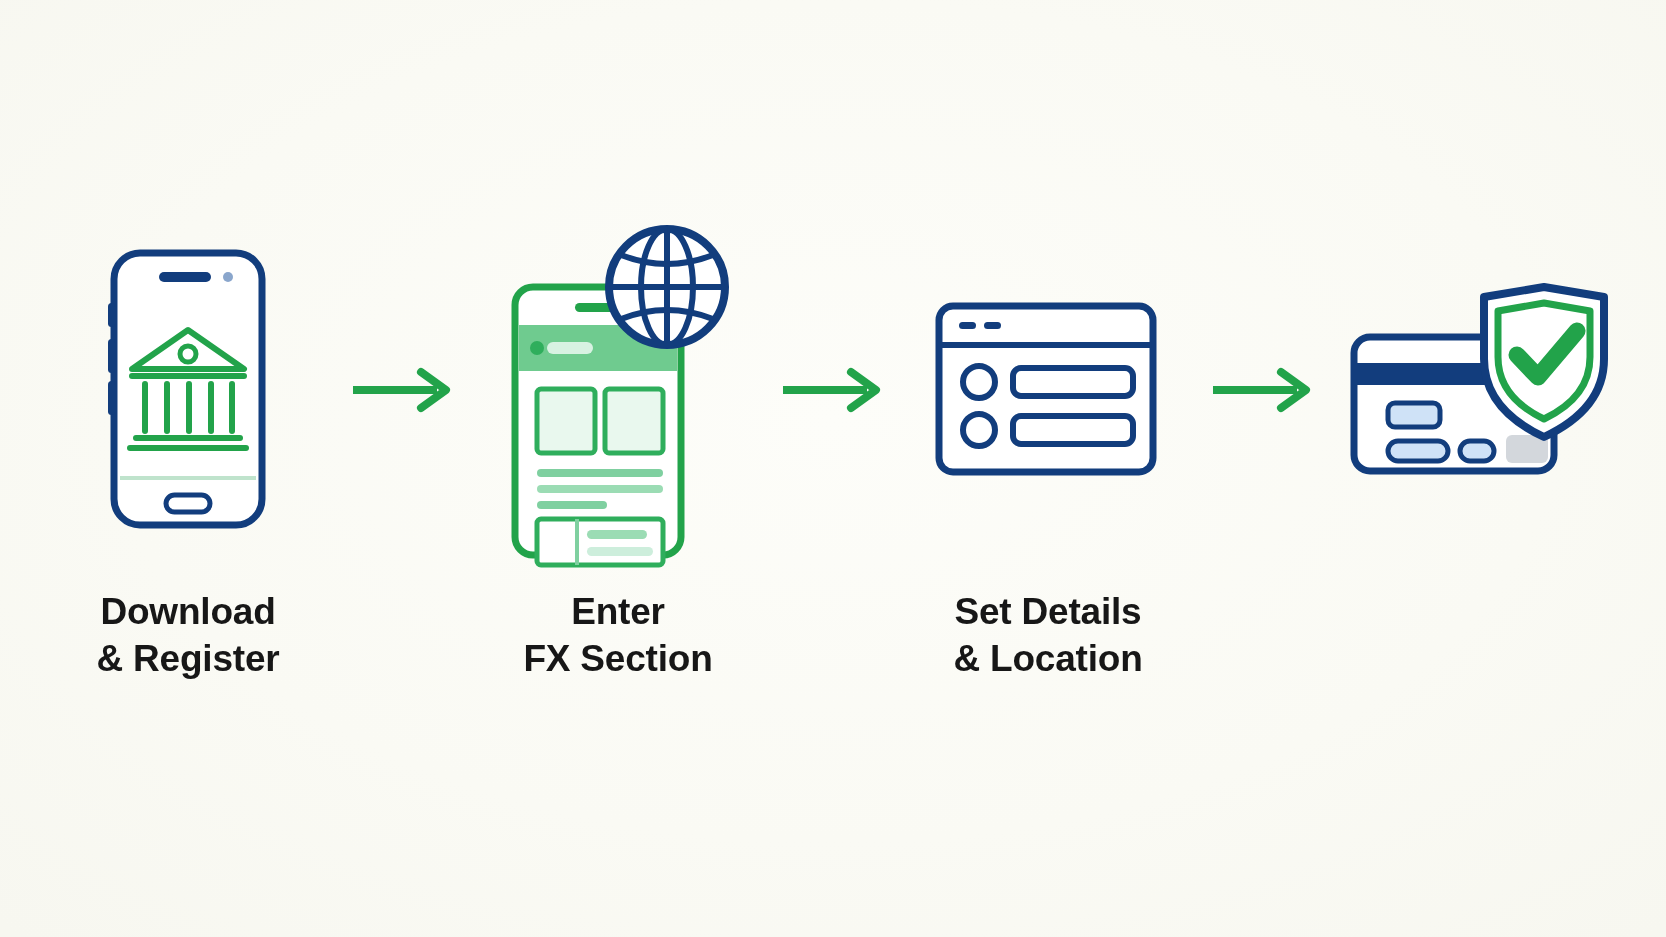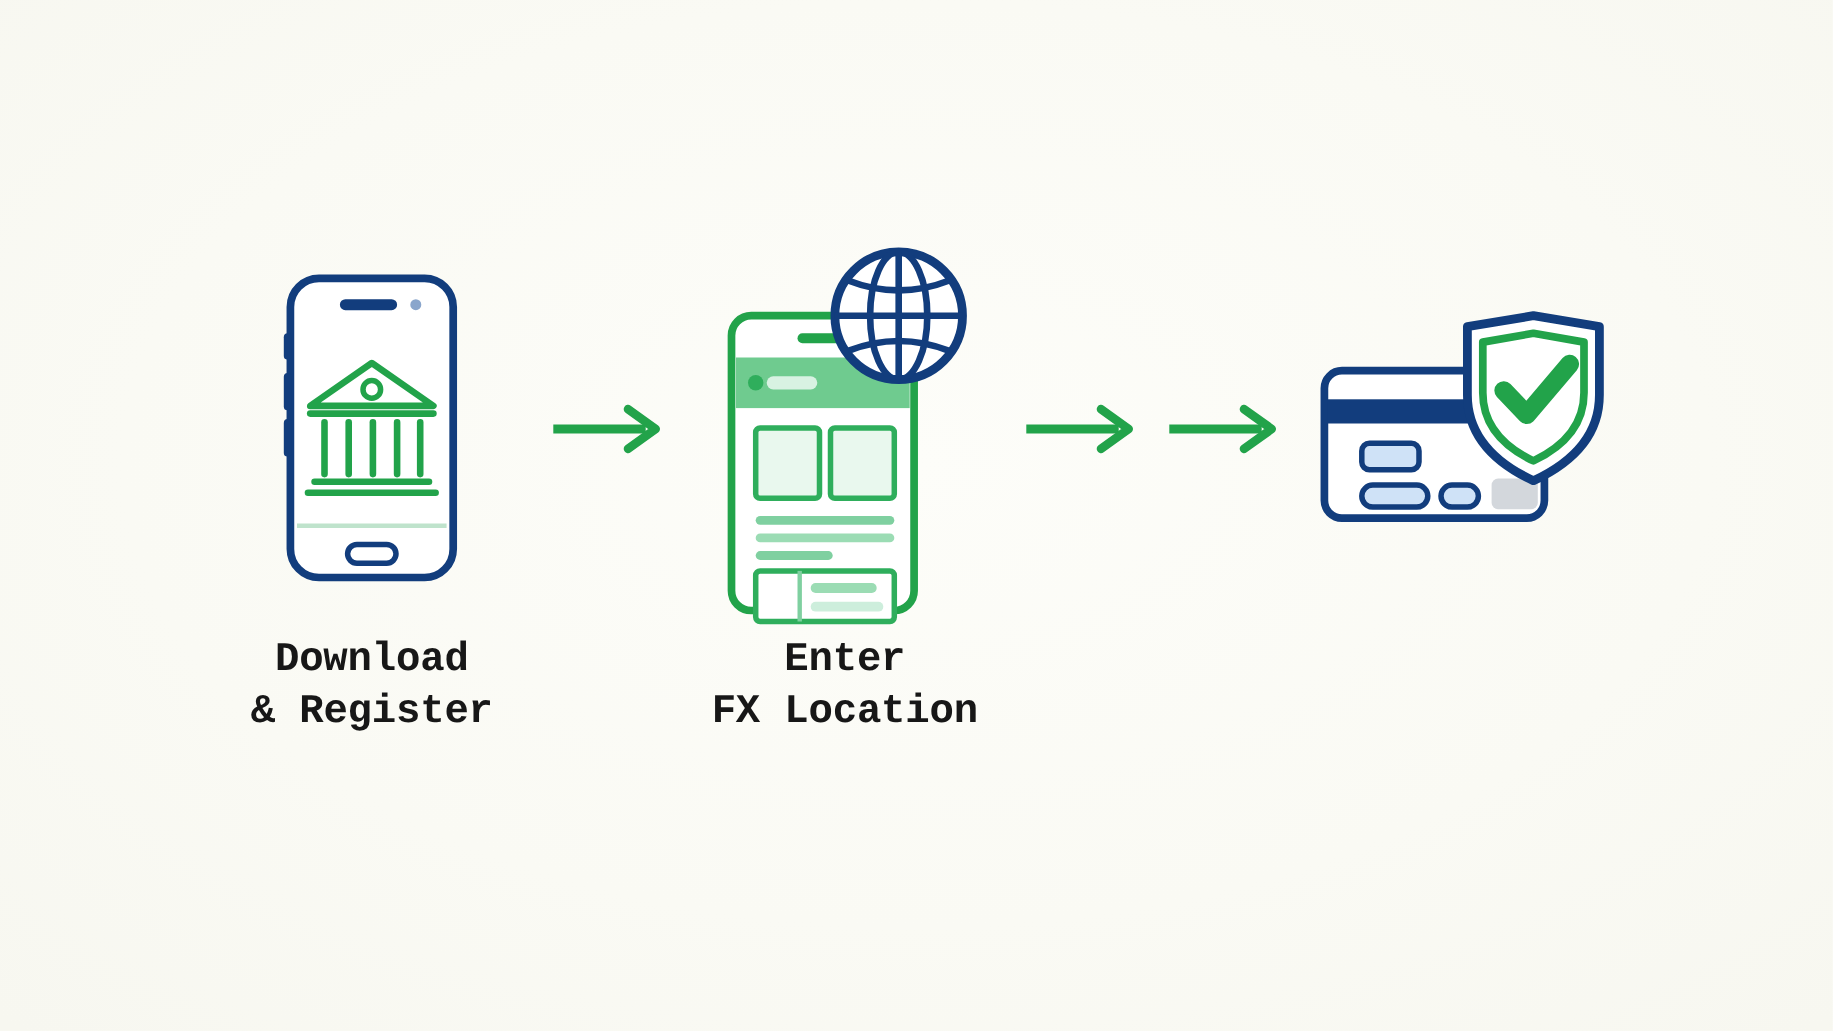--- a/index.html
+++ b/index.html
@@ -46,29 +46,29 @@
     position: relative;
     height: 330px;
     width: 300px;
     margin-top: 225px;
     display: flex;
     align-items: center;
     justify-content: center;
   }
 
   .step-label {
-    margin-top: 22px;
+    margin-top: 34px;
     text-align: center;
     font-size: 37px;
     line-height: 1.26;
     font-weight: 700;
     color: #171717;
     letter-spacing: -0.2px;
     white-space: pre-line;
-    font-family: Liberation Mono, monospace;
+    font-family: Liberation Sans, sans-serif;
   }
 
   .arrow-cell {
     width: 130px;
     height: 330px;
     margin-top: 225px;
     display: flex;
     align-items: center;
     justify-content: center;
   }
@@ -161,30 +161,50 @@
             <ellipse cx="174" cy="62" rx="26" ry="58" fill="none" stroke="#123d7d" stroke-width="6"></ellipse>
             <line x1="174" y1="4" x2="174" y2="120" stroke="#123d7d" stroke-width="6"></line>
 
             <line x1="116" y1="62" x2="232" y2="62" stroke="#123d7d" stroke-width="6"></line>
             <path d="M128 30 Q174 48 220 30" fill="none" stroke="#123d7d" stroke-width="6"></path>
             <path d="M128 94 Q174 76 220 94" fill="none" stroke="#123d7d" stroke-width="6"></path>
           </g>
         </svg>
       </div>
       <div class="step-label">Enter
-FX Location</div>
+FX Section</div>
     </div>
 
     <div class="arrow-cell">
       <svg width="104" height="46" viewBox="0 0 104 46">
         <line x1="2" y1="23" x2="86" y2="23" stroke="#22a34a" stroke-width="8" stroke-linecap="butt"></line>
         <polyline points="70,5 95,23 70,41" fill="none" stroke="#22a34a" stroke-width="8" stroke-linecap="round" stroke-linejoin="round"></polyline>
       </svg>
     </div>
 
+    <div class="step">
+      <div class="step-art">
+        <svg width="230" height="180" viewBox="0 0 230 180">
+          <rect x="6" y="6" width="214" height="166" rx="14" ry="14" fill="#ffffff" stroke="#123d7d" stroke-width="7"></rect>
+
+          <line x1="6" y1="45" x2="220" y2="45" stroke="#123d7d" stroke-width="6"></line>
+
+          <rect x="26" y="22" width="17" height="7" rx="3.5" fill="#123d7d"></rect>
+          <rect x="51" y="22" width="17" height="7" rx="3.5" fill="#123d7d"></rect>
+
+          <circle cx="46" cy="82" r="16" fill="#ffffff" stroke="#123d7d" stroke-width="6"></circle>
+          <rect x="80" y="68" width="120" height="28" rx="8" fill="#ffffff" stroke="#123d7d" stroke-width="6"></rect>
+
+          <circle cx="46" cy="130" r="16" fill="#ffffff" stroke="#123d7d" stroke-width="6"></circle>
+          <rect x="80" y="116" width="120" height="28" rx="8" fill="#ffffff" stroke="#123d7d" stroke-width="6"></rect>
+        </svg>
+      </div>
+      <div class="step-label">Set Details
+&amp; Location</div>
+    </div>
 
     <div class="arrow-cell">
       <svg width="104" height="46" viewBox="0 0 104 46">
         <line x1="2" y1="23" x2="86" y2="23" stroke="#22a34a" stroke-width="8" stroke-linecap="butt"></line>
         <polyline points="70,5 95,23 70,41" fill="none" stroke="#22a34a" stroke-width="8" stroke-linecap="round" stroke-linejoin="round"></polyline>
       </svg>
     </div>
 
     <div class="step">
       <div class="step-art">

